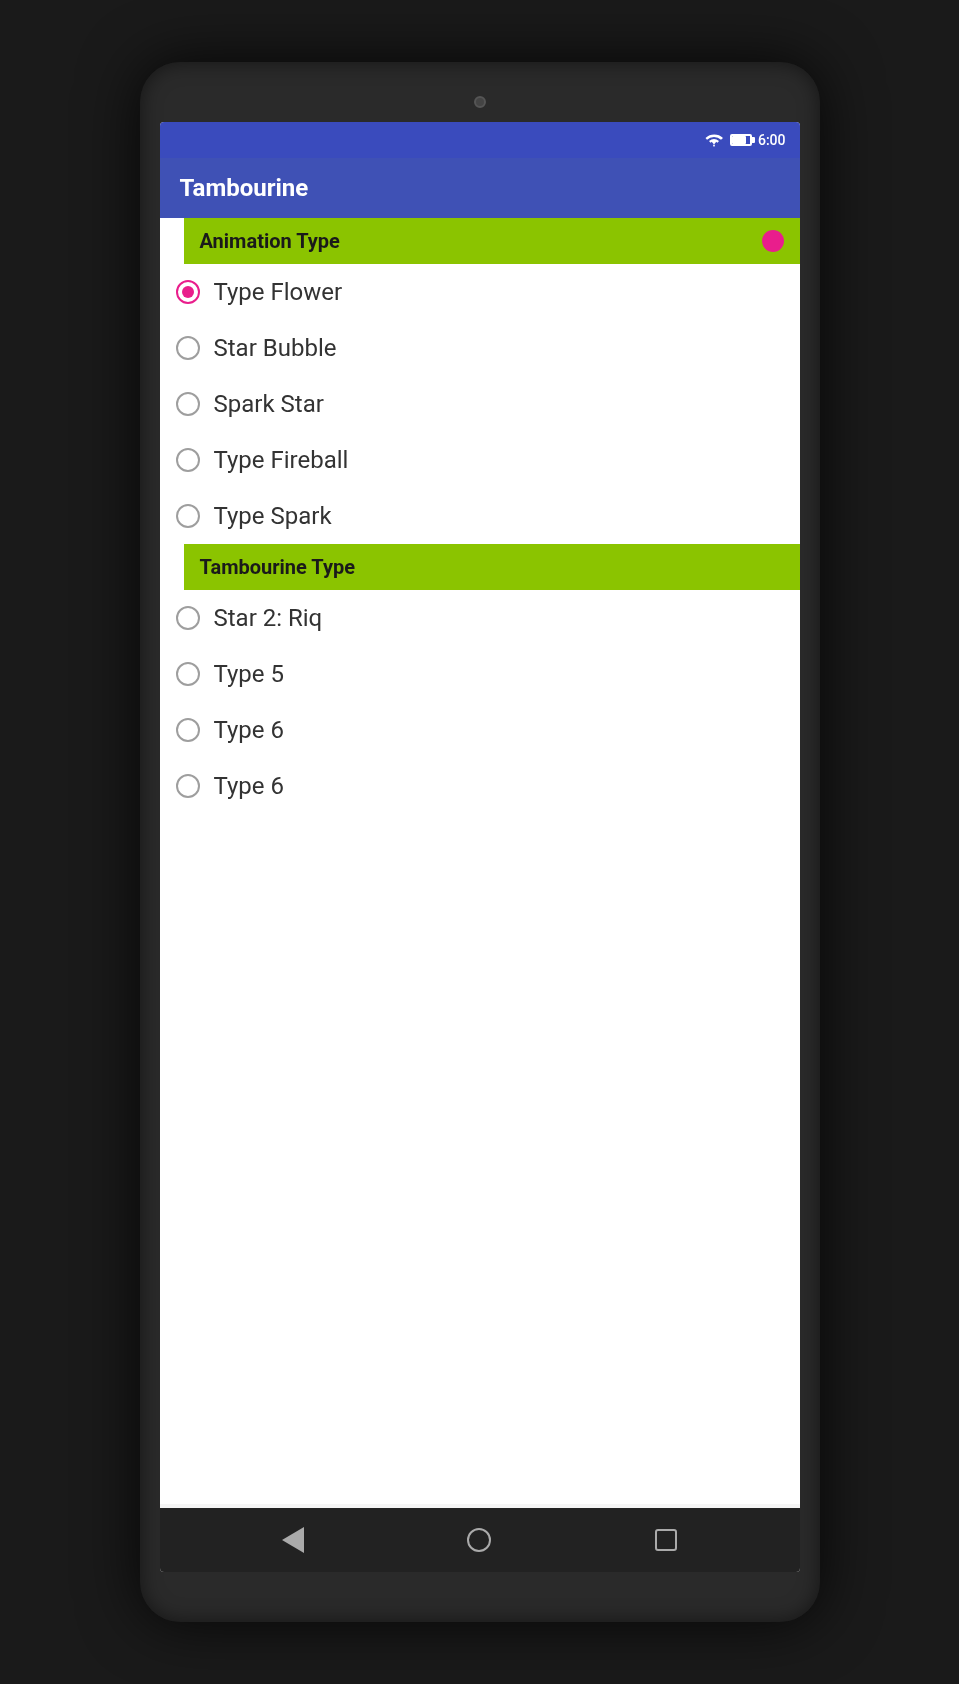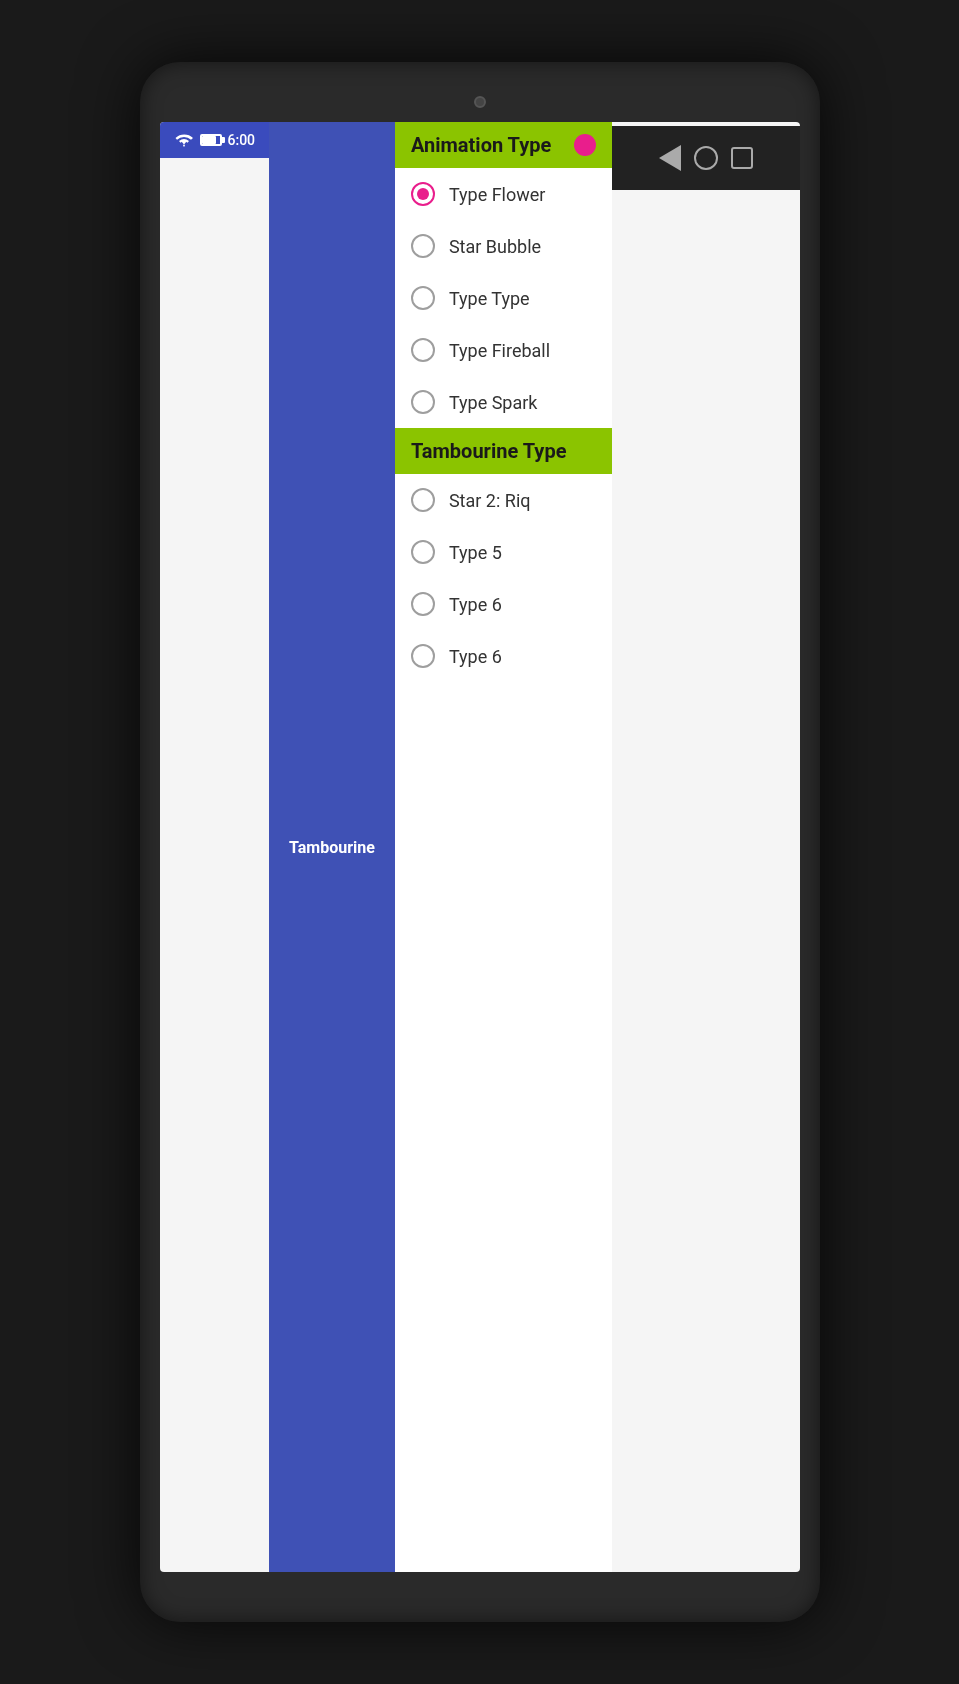--- a/index.html
+++ b/index.html
@@ -40,21 +40,21 @@
       border-radius: 50%;
       border: 2px solid #555;
     }
 
     .screen {
       flex: 1;
       background: #f5f5f5;
       border-radius: 4px;
       overflow: hidden;
       display: flex;
-      flex-direction: row;
+      flex-direction: column;
       justify-content: space-between;
     }
 
     
     .status-bar {
       background: #3a4bbd;
       height: 36px;
       display: flex;
       justify-content: flex-end;
       align-items: center;
@@ -112,39 +112,40 @@
     .app-bar {
       background: #3f51b5;
       padding: 16px 20px;
       min-height: 60px;
       display: flex;
       align-items: center;
     }
 
     .app-title {
       color: white;
-      font-size: 16px;
+      font-size: 24px;
       font-weight: bold;
     }
 
     
     .content {
       flex: 1;
       background: white;
       overflow-y: auto;
     }
 
     
     .section-header {
       background: #8bc400;
       padding: 10px 16px;
       display: flex;
       align-items: center;
       justify-content: space-between;
       min-height: 46px;
+      margin-left: 24px;
     }
 
     .section-title {
       color: #1a1a1a;
       font-size: 20px;
       font-weight: bold;
     }
 
     .section-dot {
       width: 22px;
@@ -178,21 +179,21 @@
     }
 
     .radio-inner {
       width: 12px;
       height: 12px;
       border-radius: 50%;
       background: #e91e8c;
     }
 
     .radio-label {
-      font-size: 18px;
+      font-size: 24px;
       color: #333;
     }
 
     
     .bottom-nav {
       background: #222;
       height: 64px;
       display: flex;
       align-items: center;
       justify-content: space-around;
@@ -283,21 +284,21 @@
         <span class="radio-label">Type Flower</span>
       </div>
 
       <div class="radio-item">
         <div class="radio-outer"></div>
         <span class="radio-label">Star Bubble</span>
       </div>
 
       <div class="radio-item">
         <div class="radio-outer"></div>
-        <span class="radio-label">Type Type</span>
+        <span class="radio-label">Spark Star</span>
       </div>
 
       <div class="radio-item">
         <div class="radio-outer"></div>
         <span class="radio-label">Type Fireball</span>
       </div>
 
       <div class="radio-item">
         <div class="radio-outer"></div>
         <span class="radio-label">Type Spark</span>

